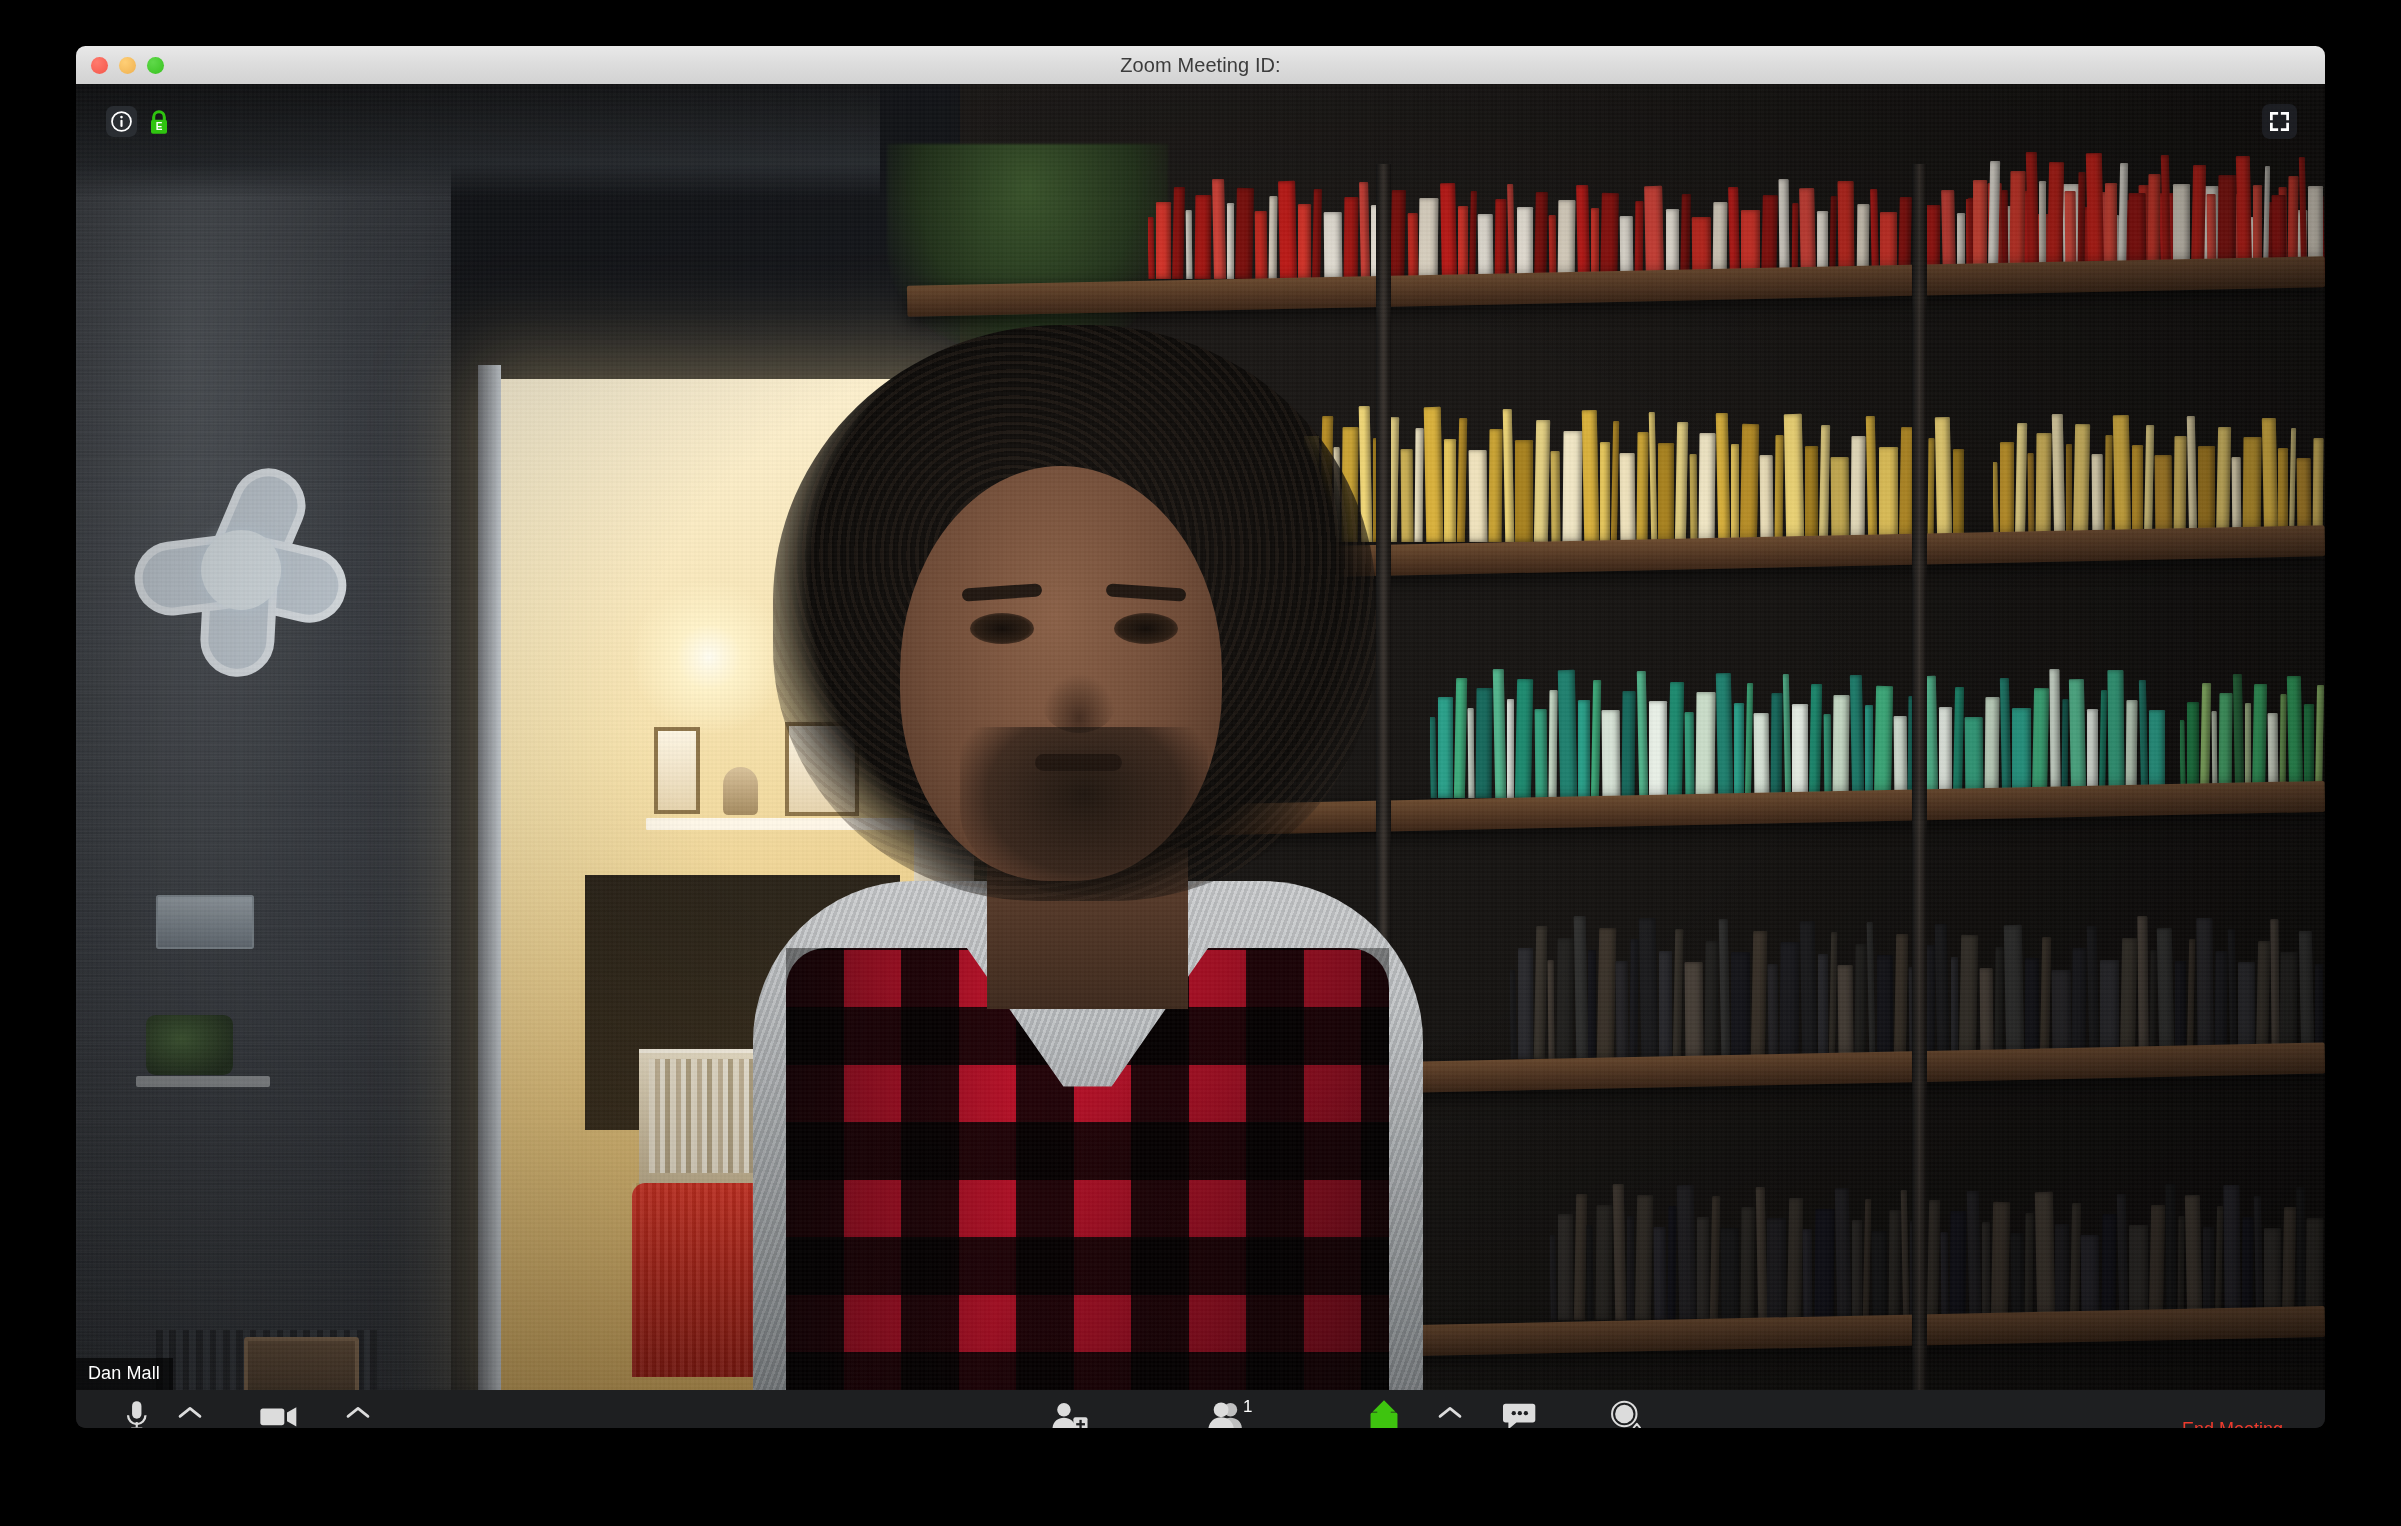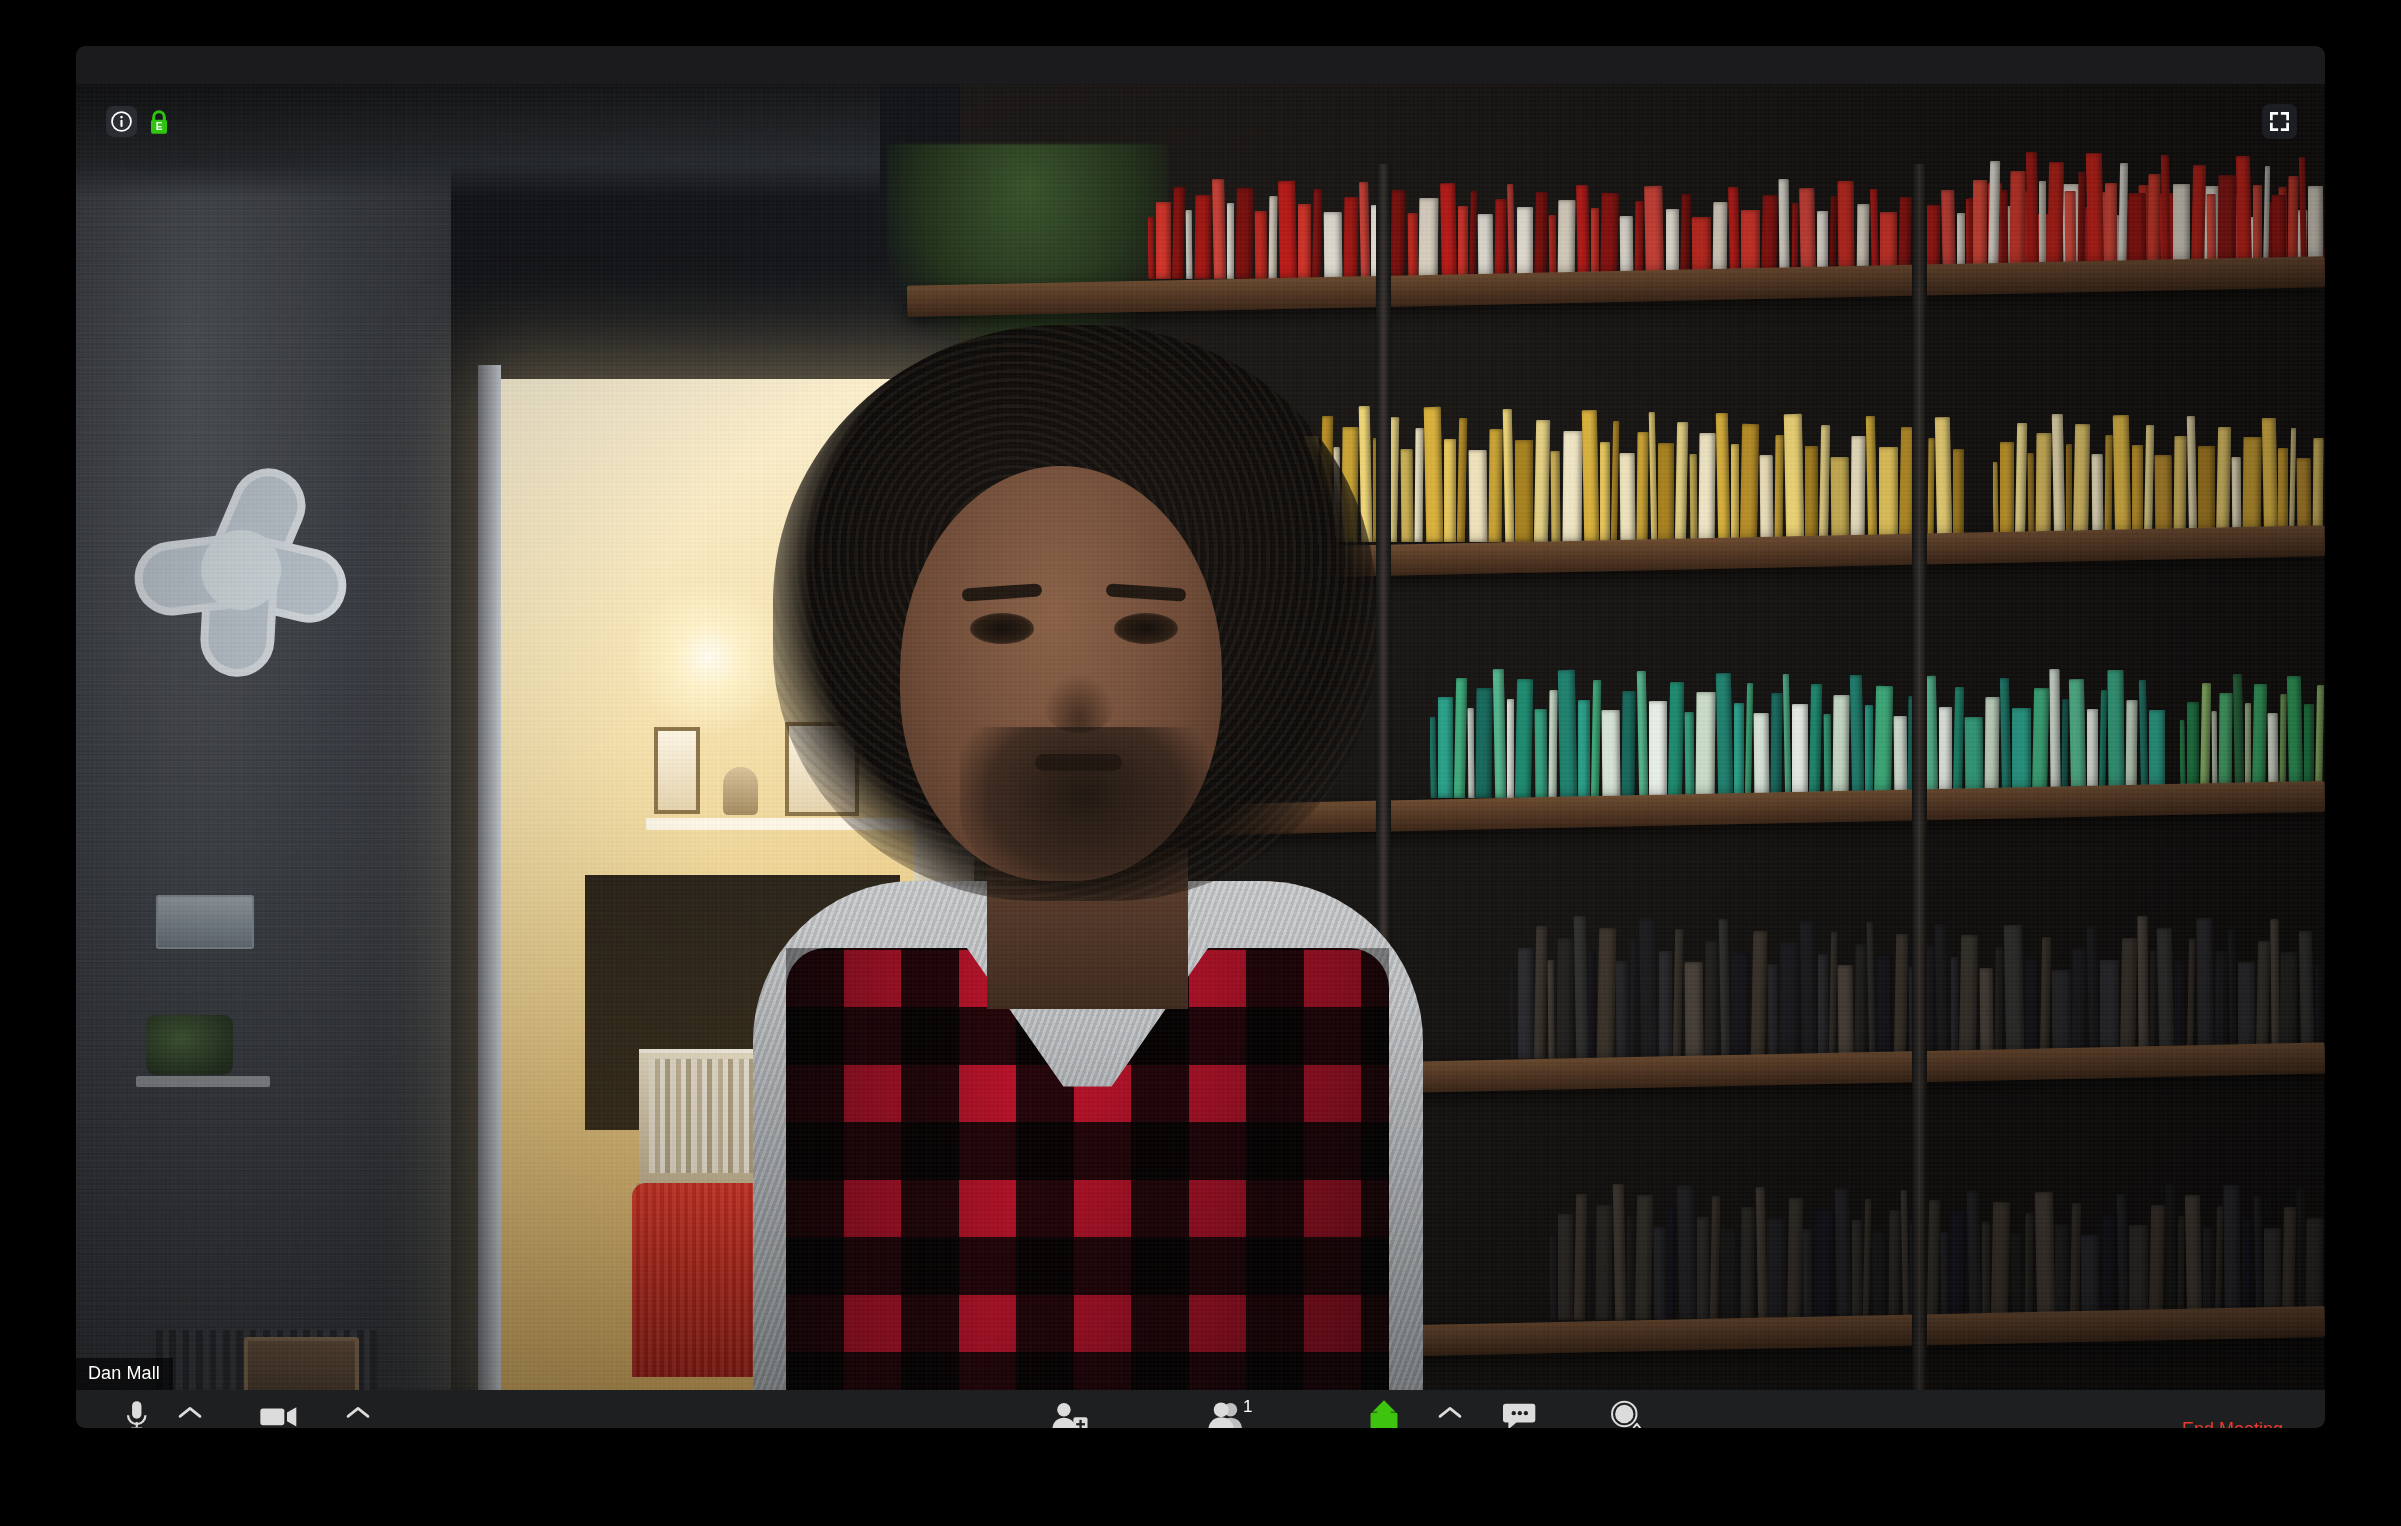--- a/index.html
+++ b/index.html
@@ -467,20 +467,28 @@
     cursor: pointer;
     user-select: none;
     white-space: nowrap;
   }
 </style>
 </head>
 <body>
 
 <div id="app-window">
 
+  <div id="titlebar">
+    <div id="traffic-lights">
+      <span class="tl tl-close"></span>
+      <span class="tl tl-min"></span>
+      <span class="tl tl-max"></span>
+    </div>
+    <div id="window-title">Zoom Meeting ID:</div>
+  </div>
 
   <div id="video-stage">
 
     <div class="scene">
       <div class="wall-right"></div>
       <div class="wall-left"></div>
       <div class="ceiling"></div>
 
       <div class="fan">
         <span class="blade b1"></span>

